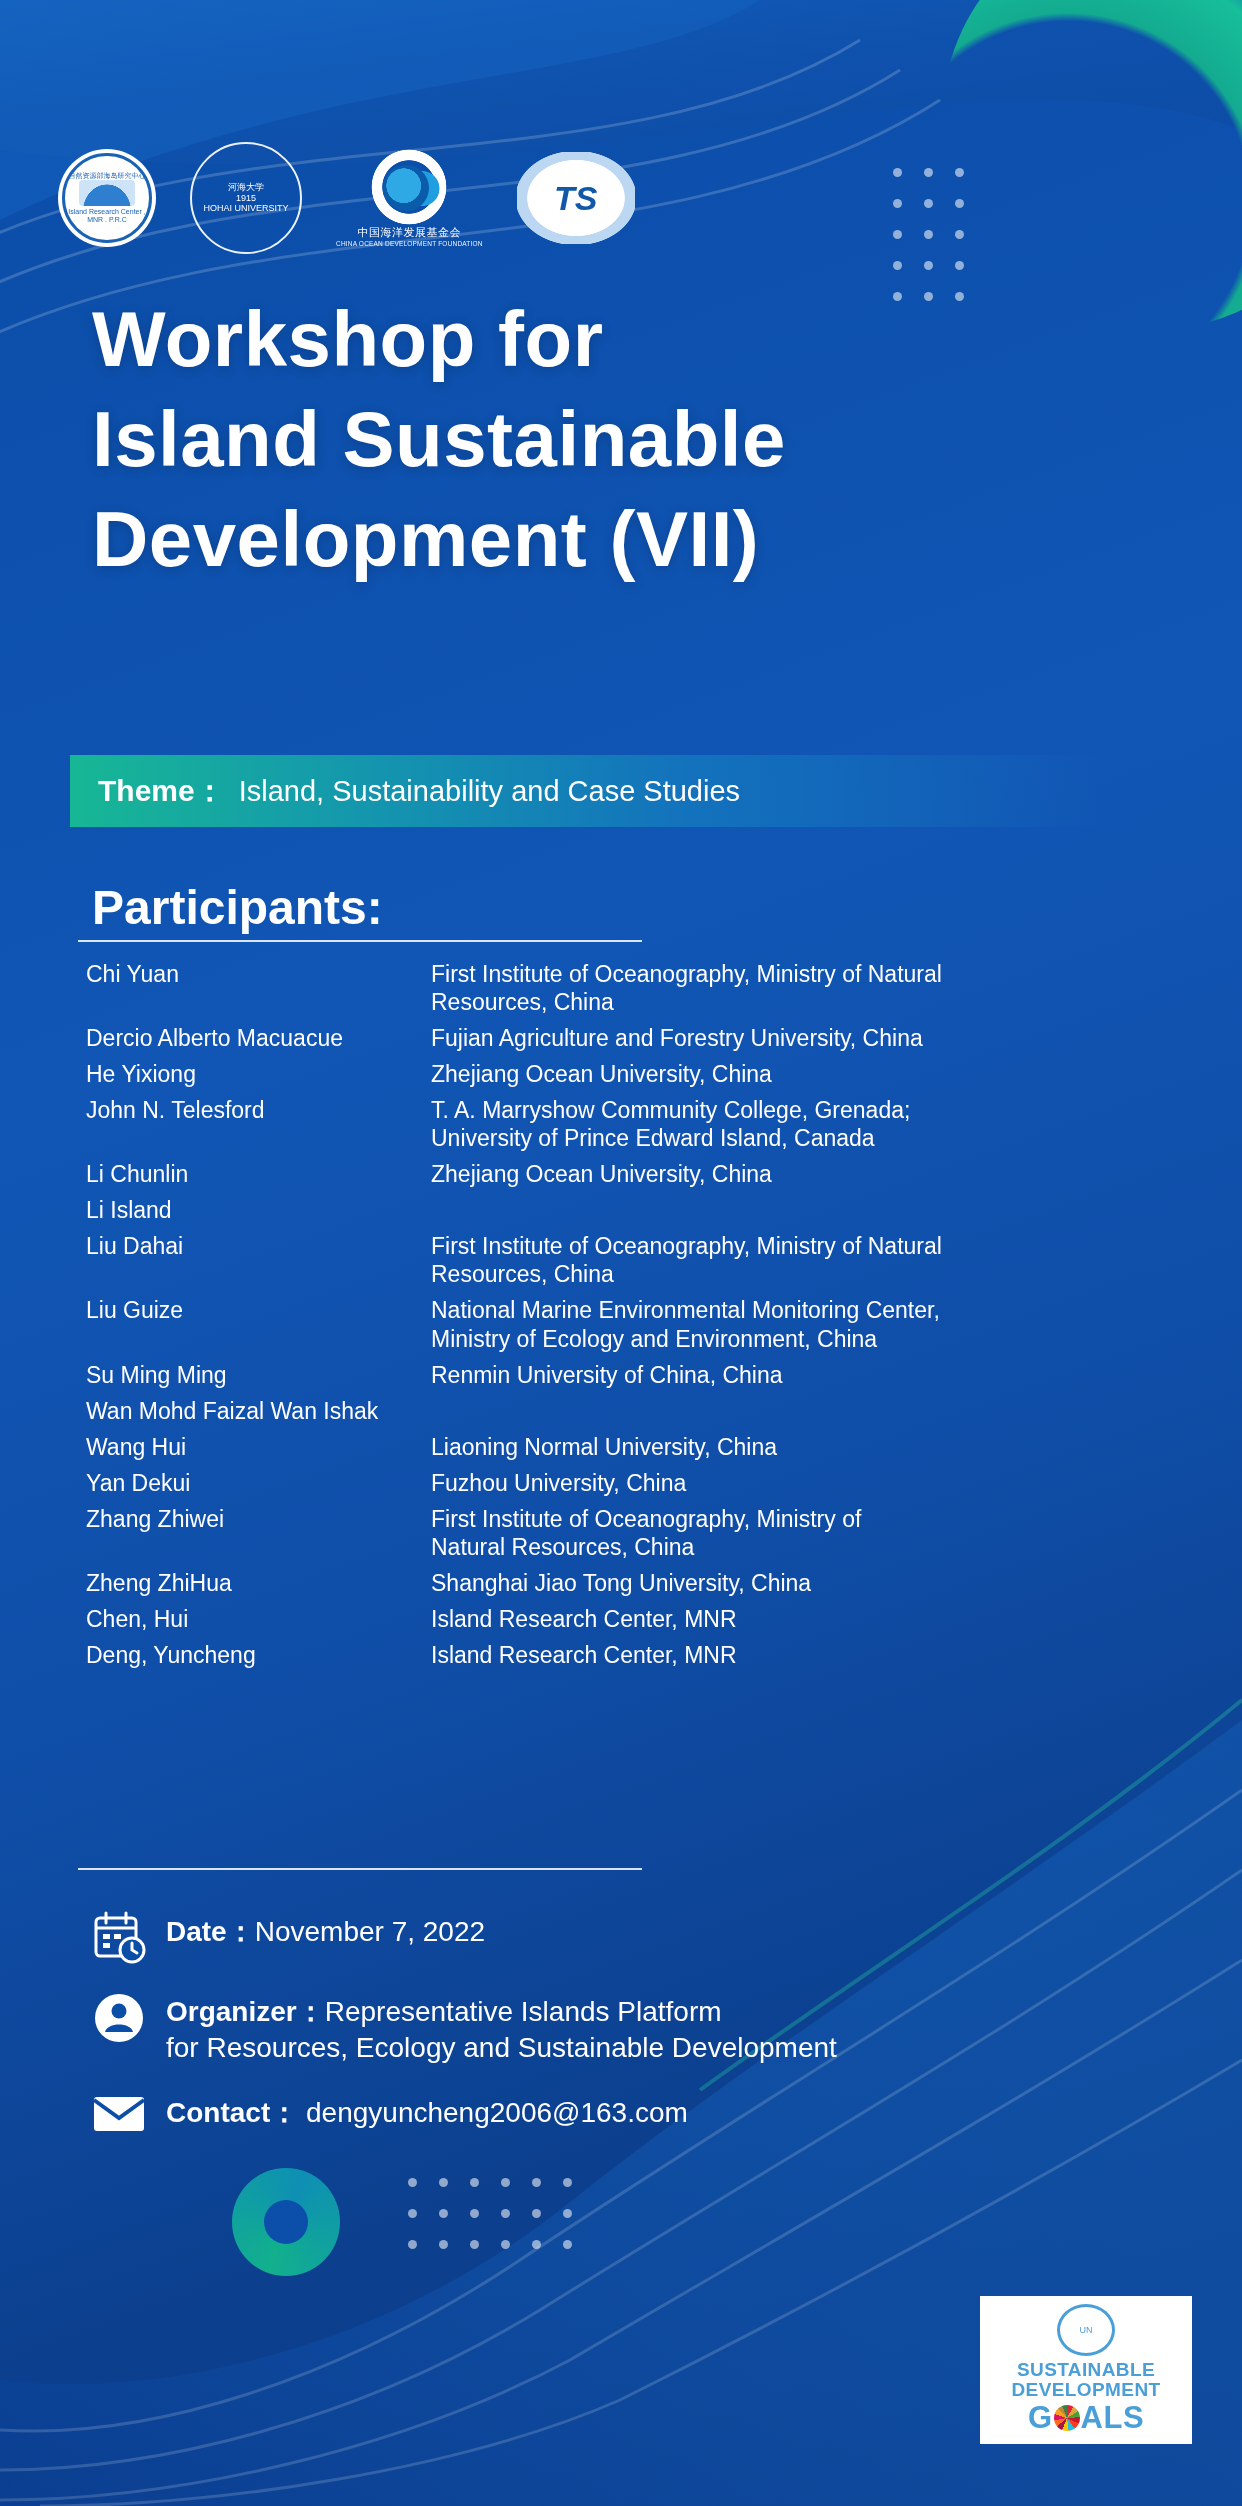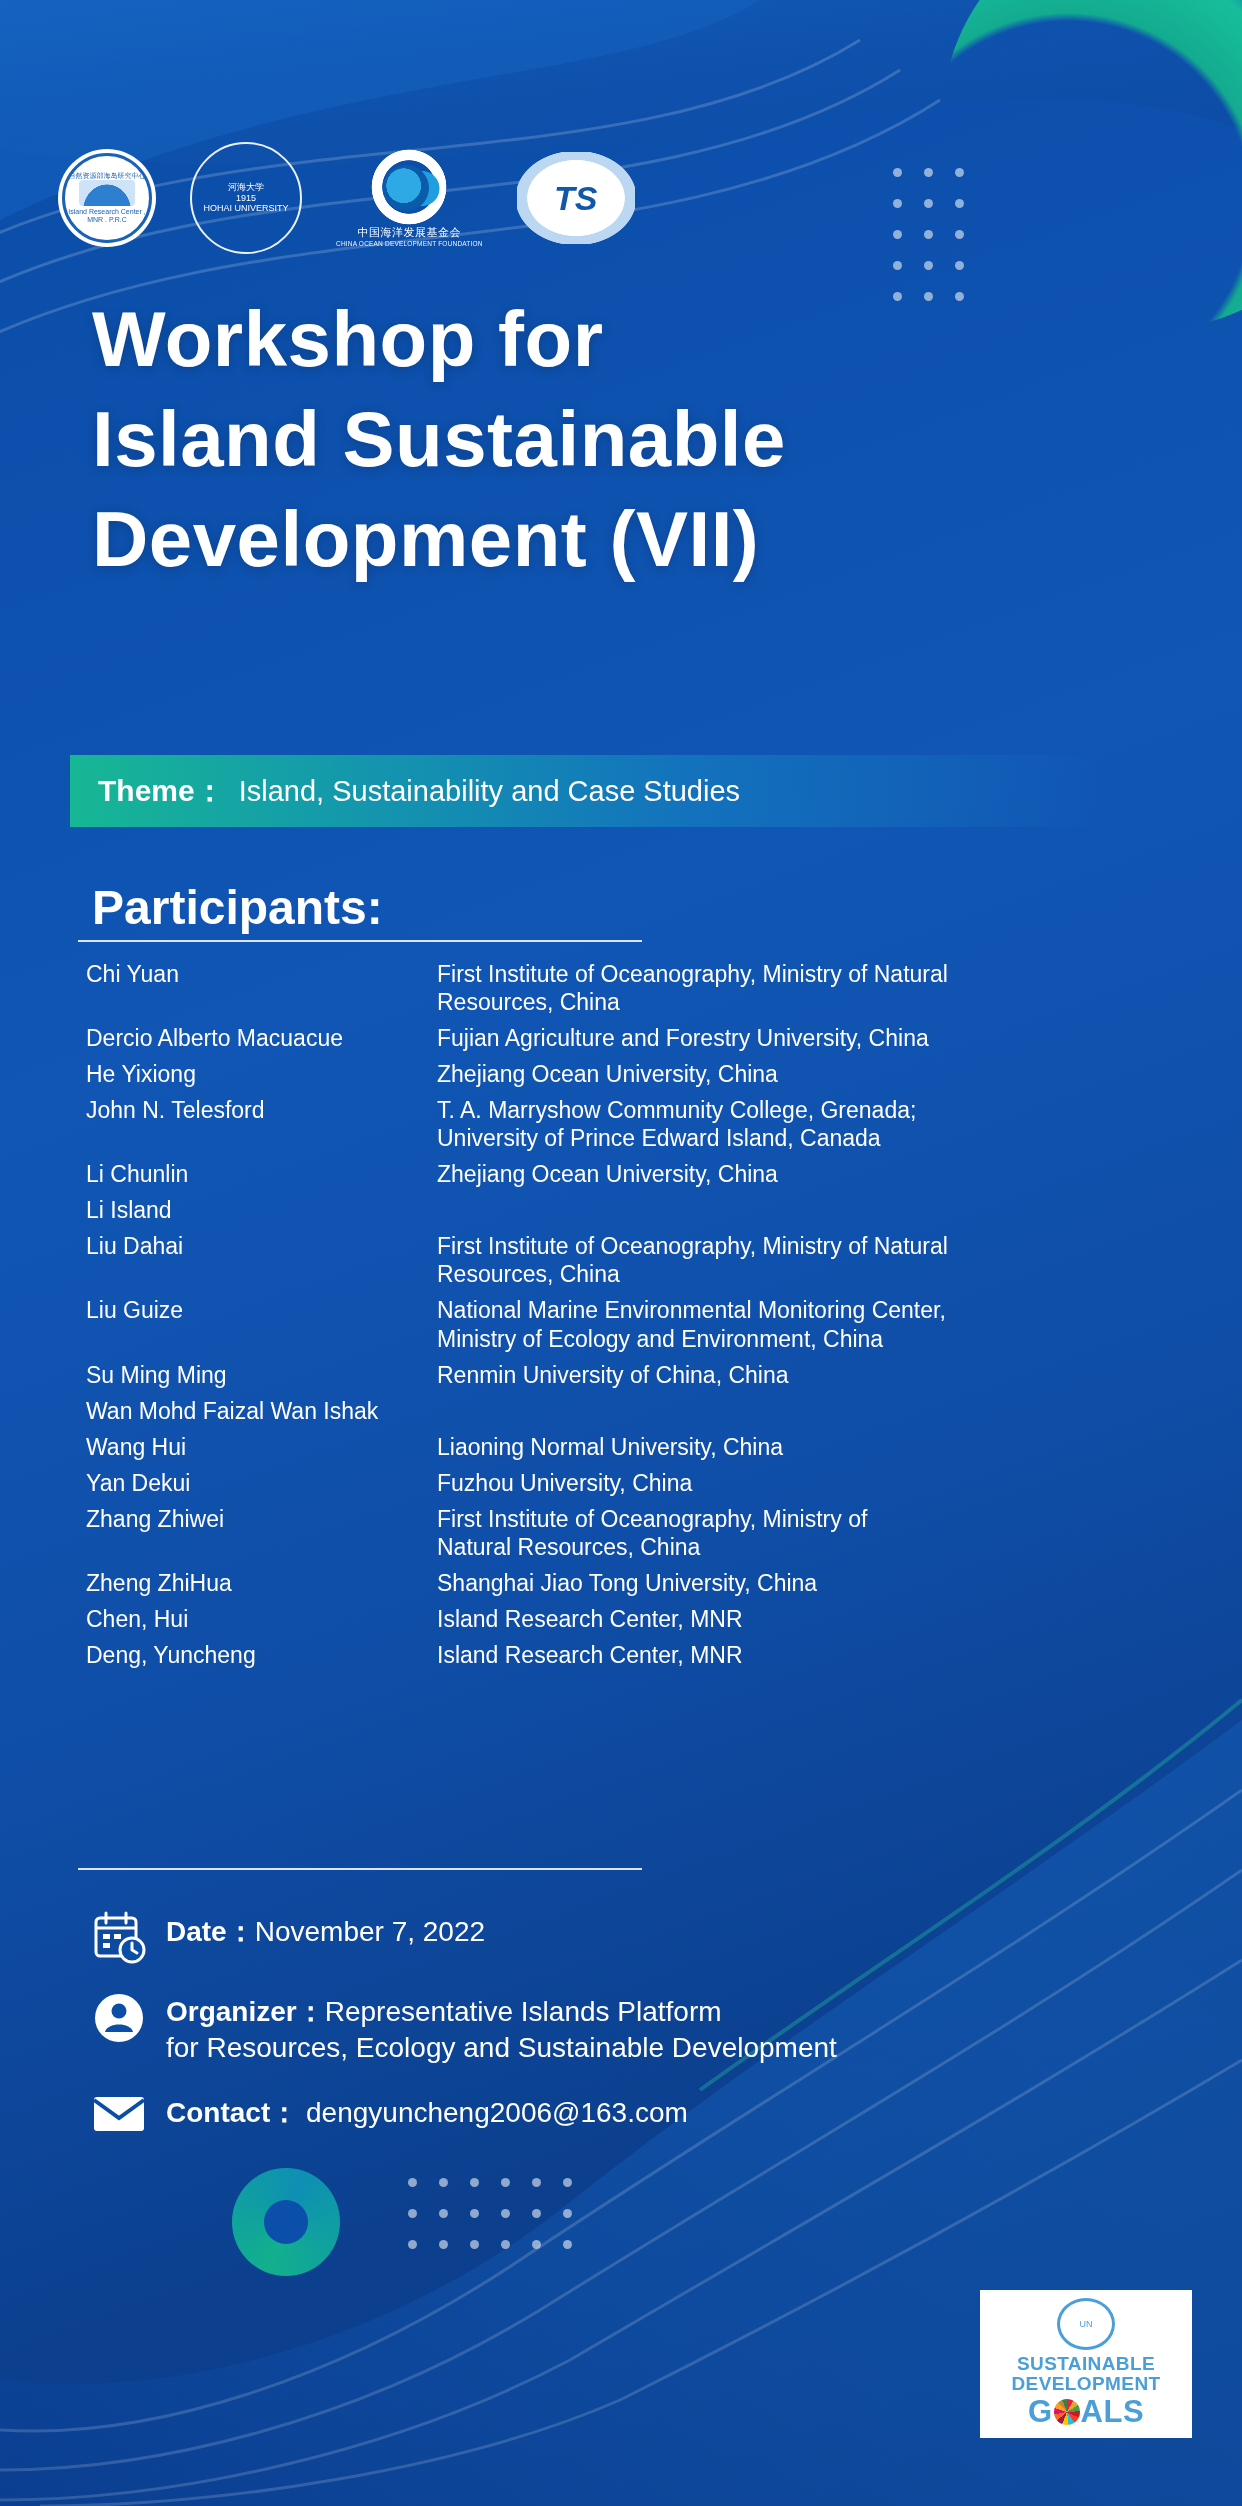--- a/index.html
+++ b/index.html
@@ -132,40 +132,40 @@
     position: absolute; left: 78px; top: 940px;
     width: 564px; height: 2px; background: rgba(255,255,255,.85);
   }
   .plist {
     position: absolute; left: 86px; top: 960px;
     width: 1080px;
     color: #ffffff;
     font-size: 23px;
     line-height: 1.22;
   }
-  .prow { display: flex; align-items: flex-start; margin-bottom: 8px; gap: 6px; }
+  .prow { display: flex; align-items: flex-start; margin-bottom: 8px; }
   .pname { width: 345px; flex: 0 0 345px; }
   .paff { flex: 1; }
   .paff .l2 { display: block; }
   .plist-rule {
     position: absolute; left: 78px; top: 1868px;
     width: 564px; height: 2px; background: rgba(255,255,255,.85);
   }
 
   
   .info { position: absolute; left: 92px; top: 1910px; color: #fff; }
   .info-row { display: flex; align-items: flex-start; margin-bottom: 24px; }
   .info-icon { width: 74px; flex: 0 0 74px; display:flex; align-items:flex-start; justify-content:flex-start; }
   .info-text { font-size: 28px; line-height: 1.3; padding-top: 4px; }
   .info-text .k { font-weight: bold; }
   .info-text .v { font-weight: normal; }
 
   
   .sdg {
-    position: absolute; right: 50px; bottom: 68px;
+    position: absolute; right: 50px; bottom: 62px;
     width: 212px; height: 148px;
     background: #ffffff;
     display: flex; flex-direction: column; align-items: center; justify-content: center;
     padding: 8px 6px; box-sizing: border-box;
   }
   .sdg .un {
     width: 52px; height: 52px; border-radius: 50%;
     border: 3px solid #4a9fd8;
     display:flex; align-items:center; justify-content:center;
     color:#4a9fd8; font-size: 9px; text-align:center; line-height:1;

